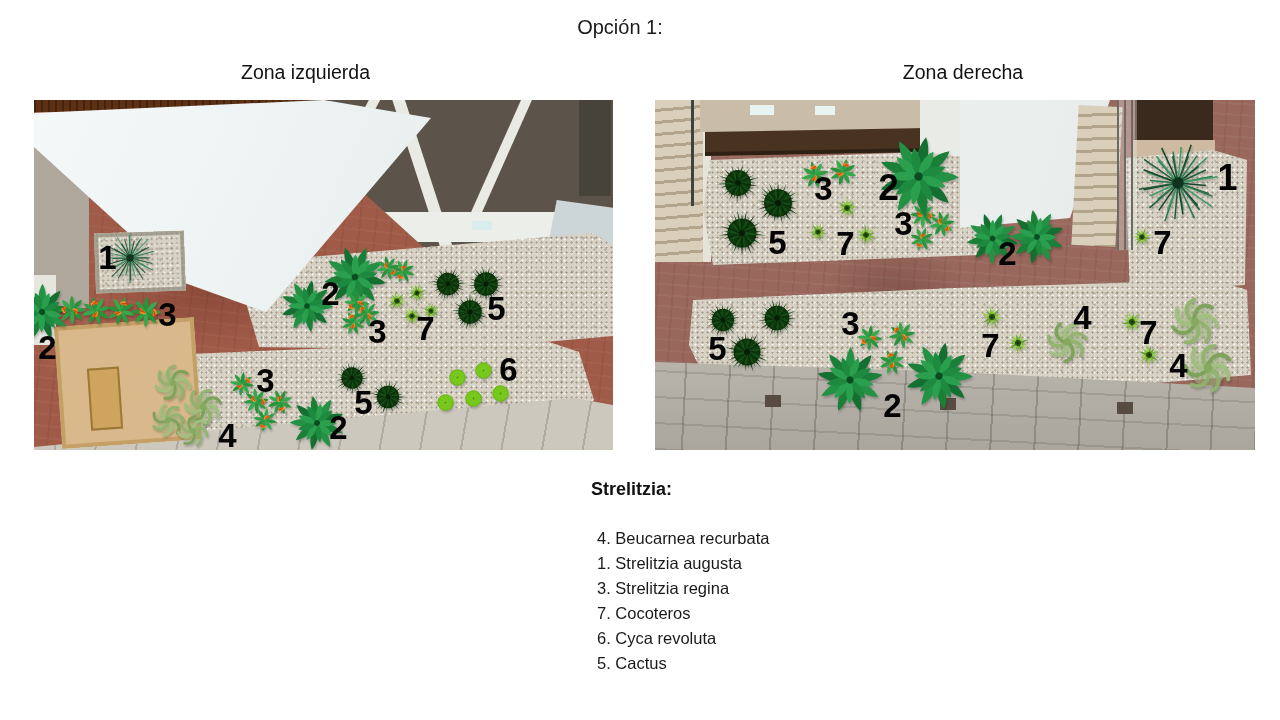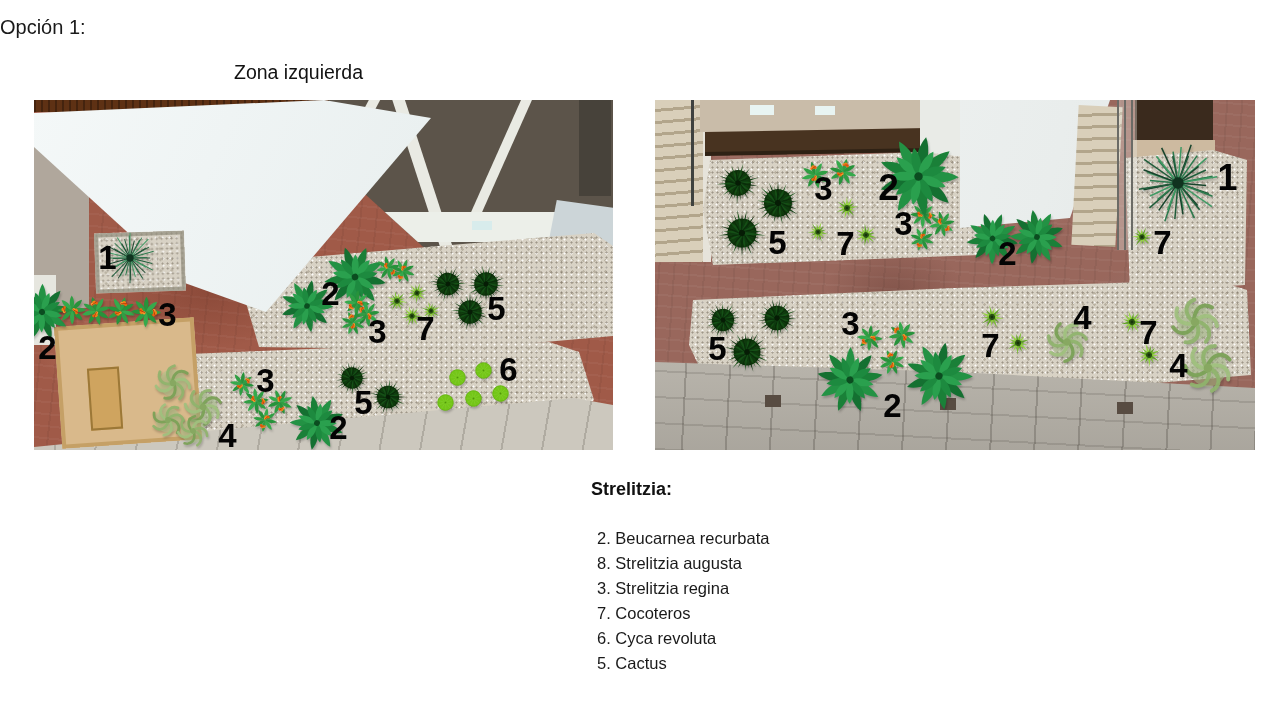--- a/index.html
+++ b/index.html
@@ -1,21 +1,21 @@
 <!DOCTYPE html>
 <html><head>
 <meta charset="utf-8">
 <style>
   html,body{margin:0;padding:0;background:#ffffff;}
   .page{position:relative;width:1280px;height:720px;background:#ffffff;overflow:hidden;
         font-family:"Liberation Sans", sans-serif;color:#161616;}
   .abs{position:absolute;}
-  .title{left:0;top:16px;width:1240px;text-align:left;font-size:20px;color:#1a1a1a;}
+  .title{left:0;top:16px;width:1240px;text-align:center;font-size:20px;color:#1a1a1a;}
   .zone-label{top:61px;font-size:19.5px;color:#121212;text-align:center;}
-  #zl-left{left:9px;width:579px;}
+  #zl-left{left:16px;width:579px;}
   #zl-right{left:663px;width:600px;}
   .scene{overflow:hidden;}
   #scene-left{left:34px;top:100px;width:579px;height:350px;}
   #scene-right{left:655px;top:100px;width:600px;height:350px;}
 
   
   .brick-l{left:0;top:0;right:0;bottom:0;background-color:#a05a48;background-image:
     radial-gradient(90px 60px at 12% 72%, rgba(230,180,150,.25), transparent 70%),
     radial-gradient(120px 70px at 45% 85%, rgba(60,20,12,.30), transparent 70%),
     radial-gradient(100px 60px at 70% 65%, rgba(220,170,140,.22), transparent 70%),
@@ -116,20 +116,21 @@
       <stop offset="45%" stop-color="#1d5c16"></stop>
       <stop offset="100%" stop-color="#0b2b08"></stop>
     </radialGradient>
   </defs>
 </svg>
 
 <div class="page">
 
   <div class="abs title">Opción 1:</div>
   <div class="abs zone-label" id="zl-left">Zona izquierda</div>
+  <div class="abs zone-label" id="zl-right">Zona derecha</div>
 
   <div class="abs scene" id="scene-left">
     <div class="abs brick-l"></div>
     <div class="abs l-wall-left">
       <div class="abs l-pillar"></div>
     </div>
     <div class="abs l-struct">
       <div class="abs l-beam" style="left:14px;top:-12px;width:10px;height:150px;transform:rotate(28deg)"></div>
       <div class="abs l-beam" style="left:95px;top:-20px;width:12px;height:190px;transform:rotate(-18deg)"></div>
       <div class="abs l-beam" style="left:175px;top:-30px;width:10px;height:170px;transform:rotate(24deg)"></div>
@@ -1797,21 +1798,21 @@
         <div class="mk" style="left: 237px; top: 305px;">2</div>
         <div class="mk" style="left: 335px; top: 245px;">7</div>
         <div class="mk" style="left: 427px; top: 217px;">4</div>
         <div class="mk" style="left: 493px; top: 232px;">7</div>
         <div class="mk" style="left: 523px; top: 265px;">4</div>
       </div>
   </div>
 
   <div class="abs legend-heading">Strelitzia:</div>
   <div class="abs legend-items" id="legend-items">
-      <div>2. Beucarnea recurbata</div>
-      <div>8. Strelitzia augusta</div>
+      <div>4. Beucarnea recurbata</div>
+      <div>1. Strelitzia augusta</div>
       <div>3. Strelitzia regina</div>
       <div>7. Cocoteros</div>
       <div>6. Cyca revoluta</div>
       <div>5. Cactus</div>
     </div>
 
 </div>
 
 </body></html>

